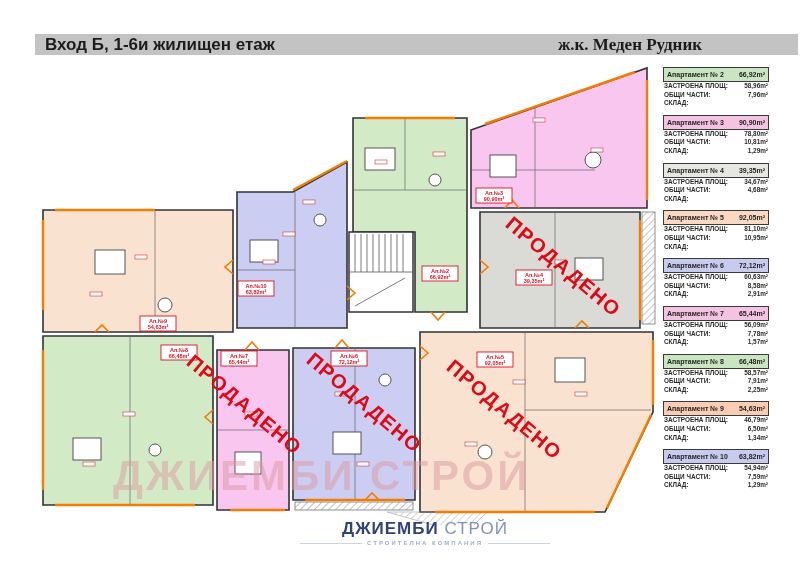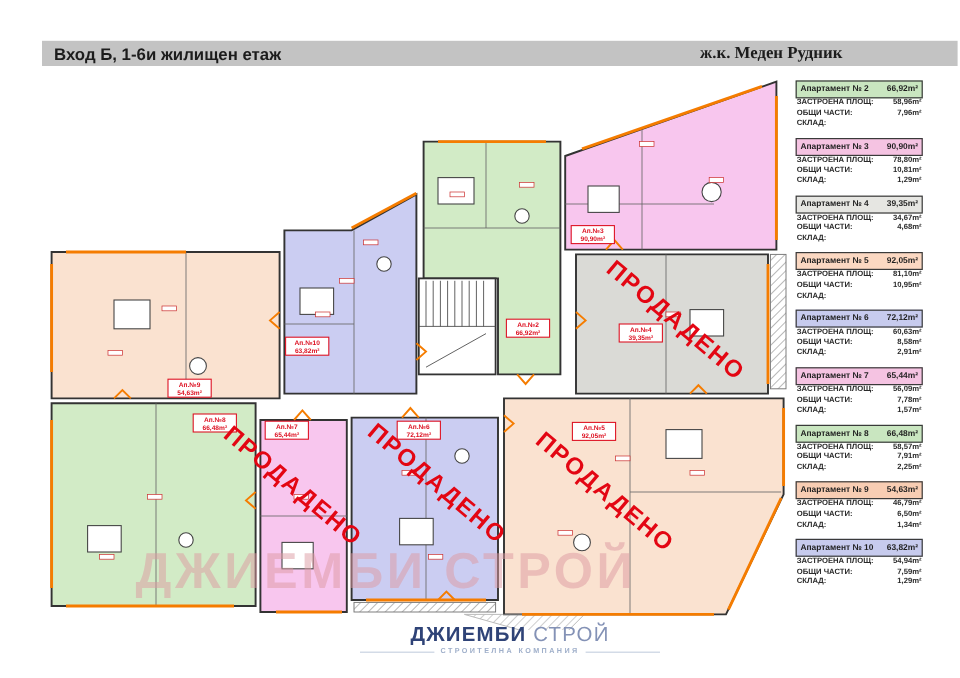--- a/index.html
+++ b/index.html
@@ -2,21 +2,21 @@
 <html><head>
 <meta charset="utf-8">
 <style>
   html,body{margin:0;padding:0;background:#ffffff;}
   #canvas{position:relative;width:800px;height:565px;background:#ffffff;overflow:hidden;
           font-family:"Liberation Sans",sans-serif;}
 
   
   .header-bar{position:absolute;left:35px;top:34px;width:763px;height:21px;background:#c3c3c3;
               display:flex;align-items:center;justify-content:space-between;box-sizing:border-box;
-              padding:0 10px;font-size:14px;font-weight:bold;color:#1c1c1c;}
+              padding:0 10px;font-size:17px;font-weight:bold;color:#1c1c1c;}
   .header-bar .right{padding-right:86px;font-family:Liberation Serif, serif;}
 
   
   .sidebar{position:absolute;left:663px;top:67px;width:106px;}
   .apt-block{margin-bottom:7px;}
   .apt-header{border:1px solid #3a3a3a;height:13px;display:flex;align-items:center;
               justify-content:space-between;padding:0 3px;font-size:7px;font-weight:bold;color:#1f1f1f;}
   .apt-row{display:flex;justify-content:space-between;font-size:6.4px;font-weight:bold;
            color:#2a2a2a;line-height:8.6px;padding:0 1px;}
   .apt-row:first-of-type{margin-top:3px;}

